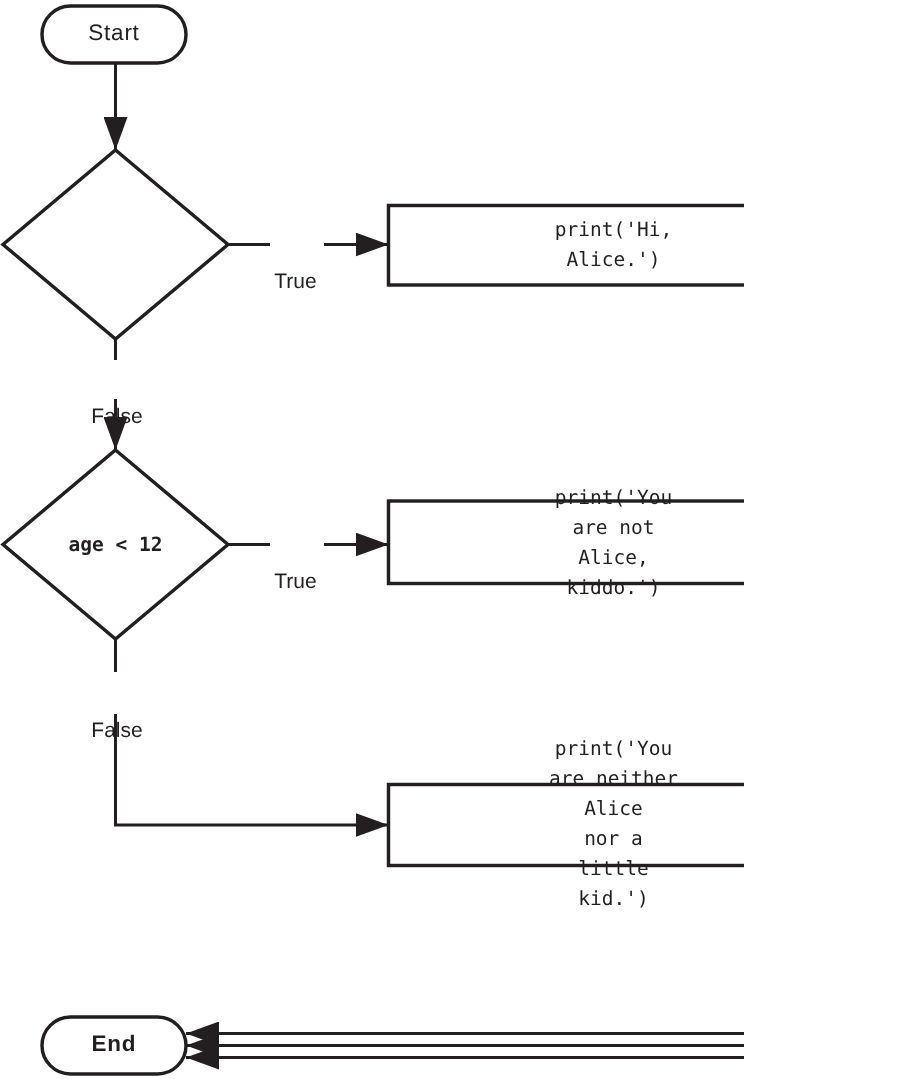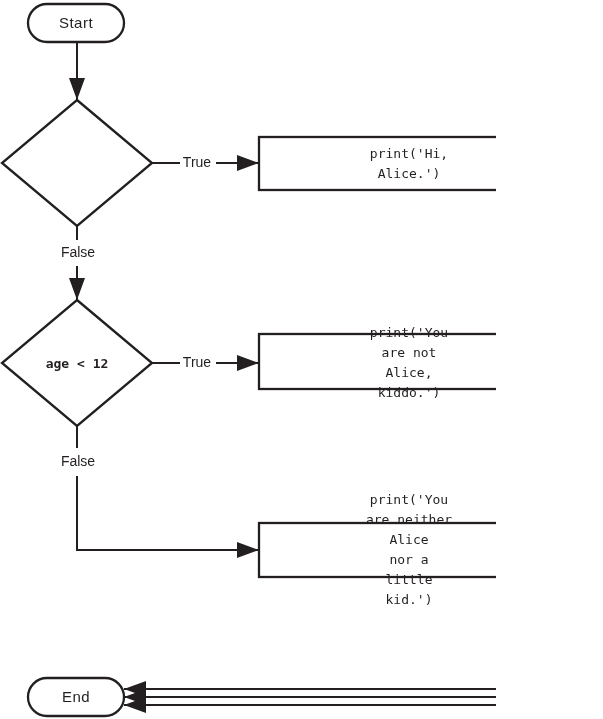--- a/index.html
+++ b/index.html
@@ -17,21 +17,21 @@
   .lbl {
     position: absolute;
     transform: translate(-50%, -50%);
     white-space: nowrap;
     font-size: 14px;
     line-height: 1.1;
     color: #231f20;
     text-align: center;
   }
   .terminal-lbl { font-size: 15px; letter-spacing: 0.5px; }
-  .branch-lbl { font-size: 14px; }
+  .branch-lbl { font-size: 14px; margin-top: 25px; }
   .code-lbl {
     font-family: "DejaVu Sans Mono", monospace;
     font-size: 13px;
     line-height: 20px;
     white-space: pre-line;
   }
 </style>
 </head>
 <body>
 
@@ -85,14 +85,14 @@
   <div class="lbl code-lbl" style="left:409px; top:164px;text-align:center;">print('Hi, Alice.')</div>
 
   <div class="lbl code-lbl" style="left:77px; top:364px;font-weight:bold;">age &lt; 12</div>
   <div class="lbl branch-lbl" style="left:197px; top:363px;">True</div>
   <div class="lbl branch-lbl" style="left:78px; top:462px;">False</div>
   <div class="lbl code-lbl" style="left:409px; top:363px;">print('You are not Alice, kiddo.')</div>
 
   <div class="lbl code-lbl" style="left:409px; top:550px;">print('You are neither Alice
 nor a little kid.')</div>
 
-  <div class="lbl terminal-lbl" style="left:76px; top:697px;">End</div>
+  <div class="lbl terminal-lbl" style="left:76px; top:697px;font-weight:bold;">End</div>
 </div>
 
 </body></html>

